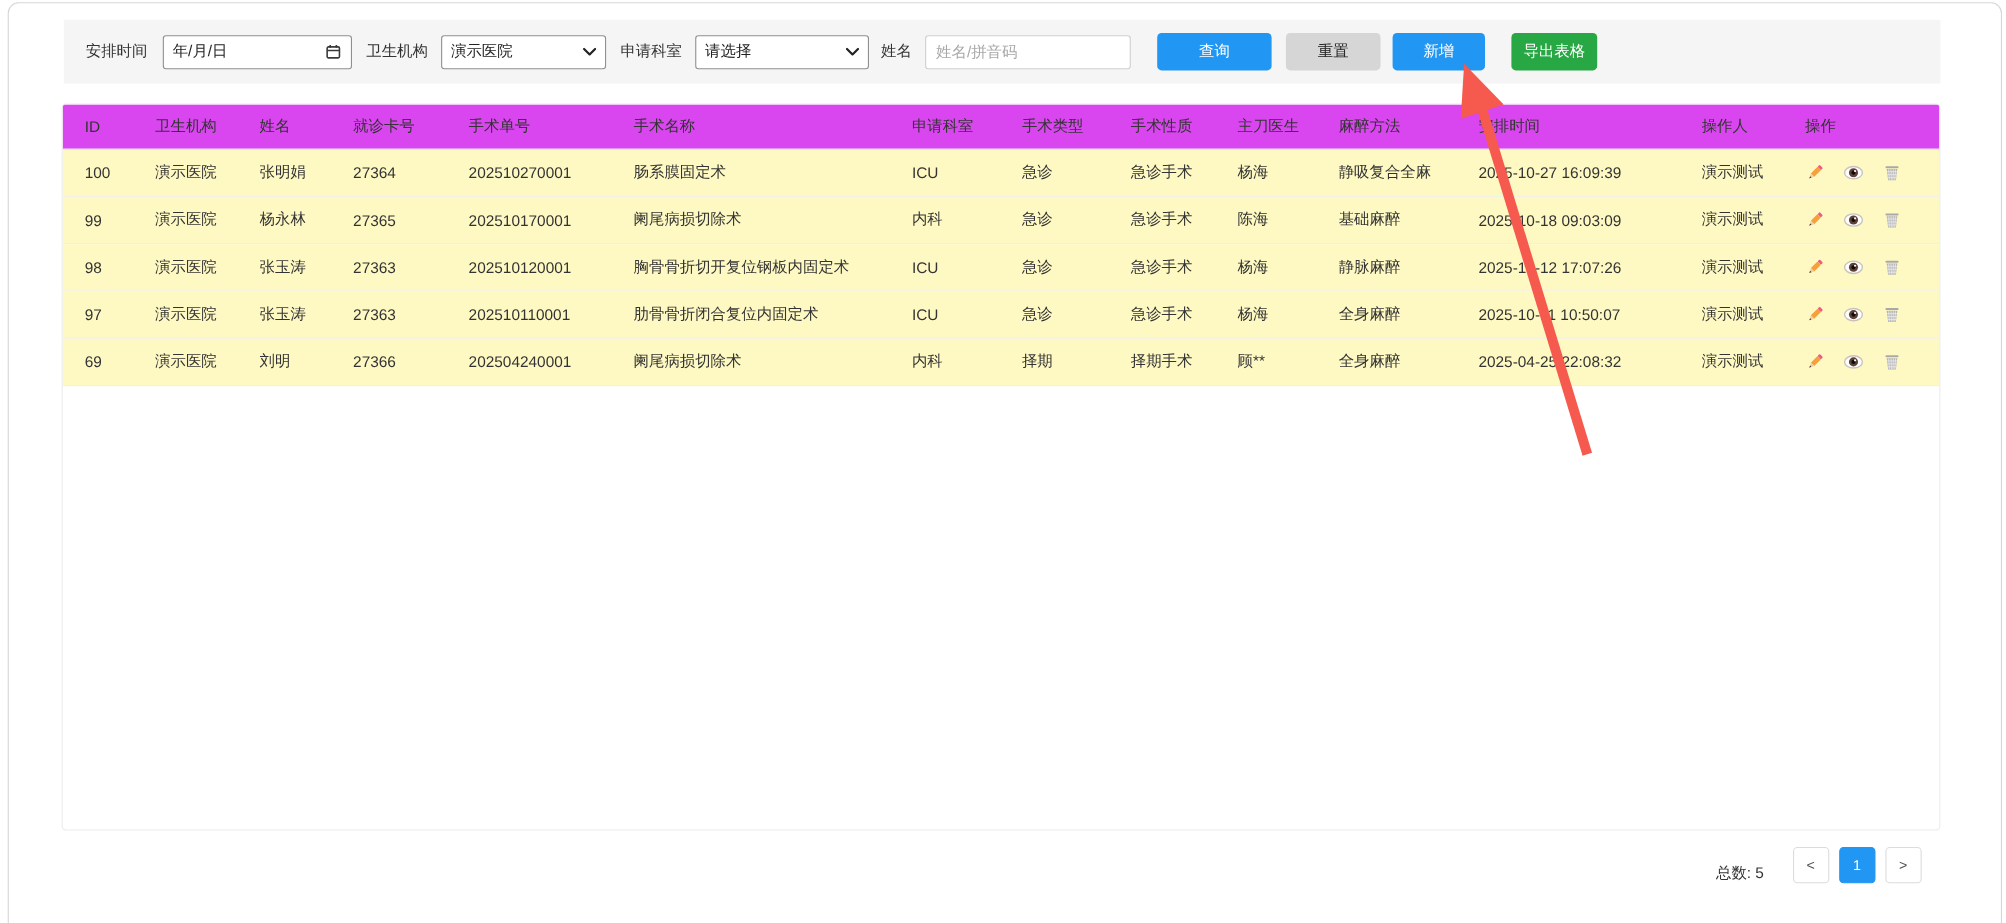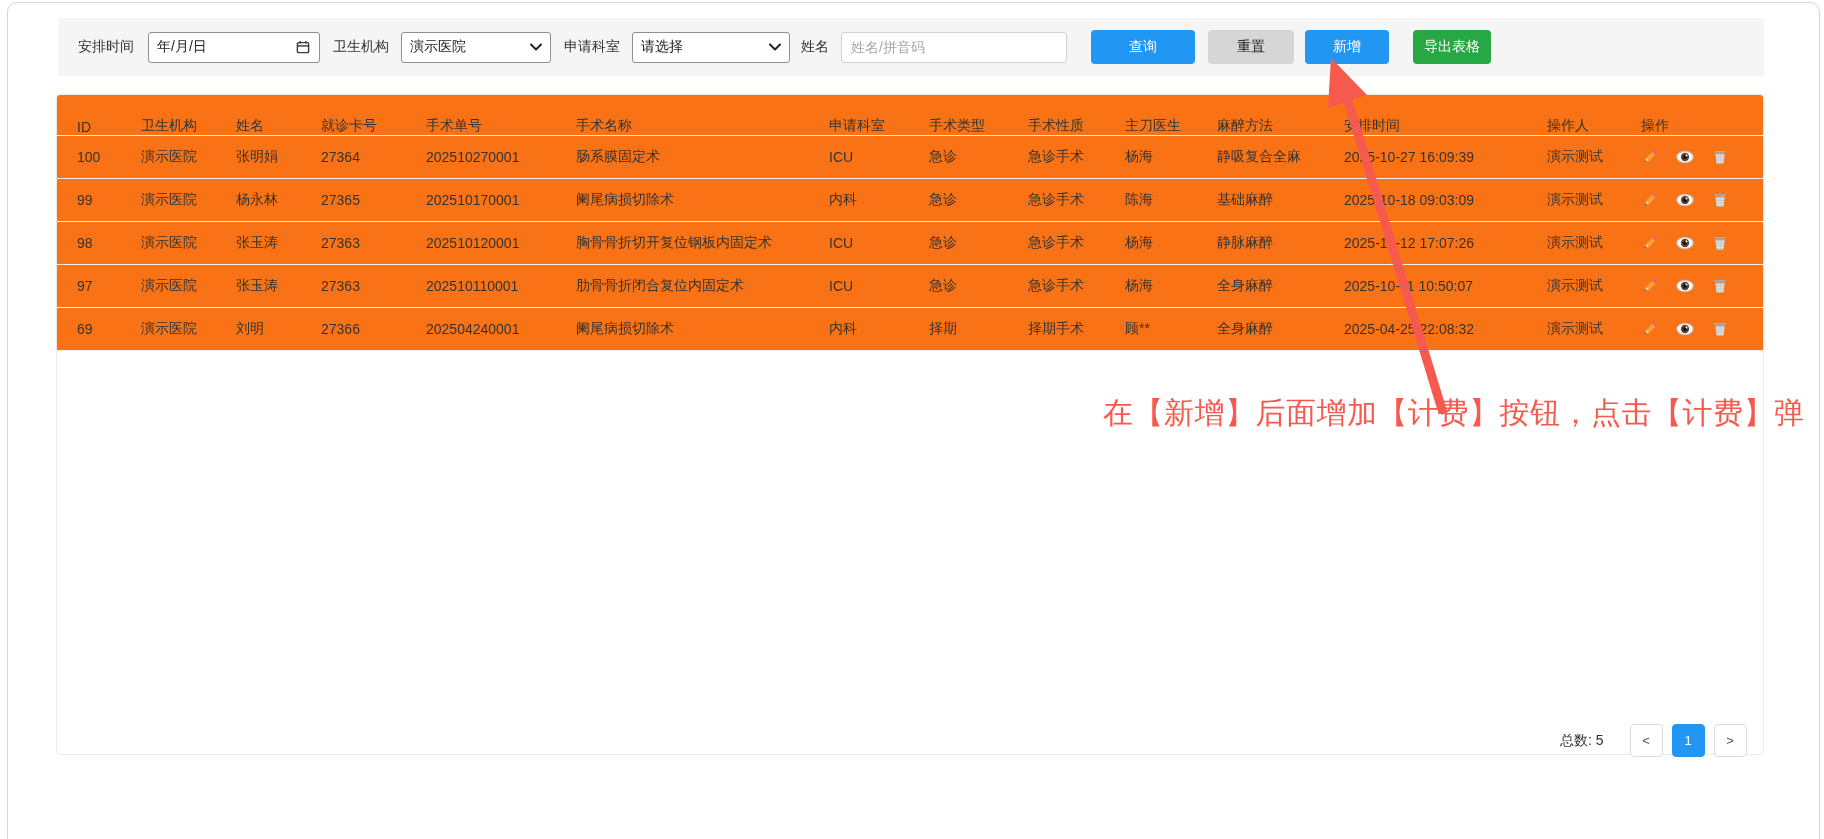--- a/index.html
+++ b/index.html
@@ -11,48 +11,48 @@
     border:1px solid #d6d6d6; border-radius:10px; pointer-events:none; }
 
   
   .filter-bar { position:absolute; left:58px; top:18px; width:1706px; height:58px;
     background:#f5f5f5; display:flex; align-items:center; font-size:14px; }
   .f-label { color:#333; white-space:nowrap; }
   .inputbox { background:#fff; border:1px solid #8f8f8f; border-radius:3px; height:31px;
     display:flex; align-items:center; padding:0 8px; font-size:14px; color:#222; }
   .date-box { width:172px; margin-left:14px; justify-content:space-between; }
   .select-box { justify-content:space-between; }
-  .text-input { width:226px; margin-left:12px; border:1px solid #cfcfcf; border-radius:3px;
+  .text-input { width:187px; margin-left:12px; border:1px solid #cfcfcf; border-radius:3px;
     height:31px; padding:0 9px; font-size:14px; color:#333; outline:none; background:#fff;
     font-family:"Liberation Sans","DejaVu Sans",sans-serif; }
   .text-input::placeholder { color:#a8a8a8; }
   .btn { height:34px; border:none; border-radius:4px; font-size:14px; cursor:pointer;
     color:#fff; padding:0 18px; font-family:"Liberation Sans","DejaVu Sans",sans-serif; }
   .btn-blue { background:#2196f3; }
   .btn-gray { background:#d6d6d6; color:#222; }
   .btn-green { background:#28a745; }
 
   
   .card { position:absolute; left:56px; top:94px; width:1708px; height:661px;
     border:1px solid #ebebeb; border-radius:4px; background:#fff; overflow:hidden; }
-  .thead { display:flex; align-items:flex-end; height:41px; background:#f97316;
+  .thead { display:flex; align-items:center; height:41px; background:#d946ef;
     border-bottom:1px solid #ececec; padding:0 20px; font-size:14px; color:#333; }
   .trow { display:flex; align-items:center; height:43px; border-bottom:1px solid #efefef;
-    padding:0 20px; font-size:14px; color:#333; background:#f97316; }
+    padding:0 20px; font-size:14px; color:#333; background:#fef9c3; }
   .cell { flex:0 0 auto; white-space:nowrap; overflow:hidden; padding-right:6px; }
   .c0{width:64px}.c1{width:95px}.c2{width:85px}.c3{width:105px}.c4{width:150px}
   .c5{width:253px}.c6{width:100px}.c7{width:99px}.c8{width:97px}.c9{width:92px}
   .c10{width:127px}.c11{width:203px}.c12{width:94px}.c13{width:104px}
   .actions { display:flex; align-items:center; gap:17px; overflow:visible; }
   .icon-btn { width:18px; height:18px; display:inline-flex; cursor:pointer; }
   .icon-btn svg { width:18px; height:18px; }
 
   
-  .pagination { position:absolute; left:1560px; top:724px; height:33px;
-    display:flex; align-items:center; font-size:14px; color:#333; }
+  .pagination { position:absolute; left:1560px; top:770px; height:33px;
+    display:flex; align-items:flex-end; font-size:14px; color:#333; }
   .total { margin-right:26px; }
   .page-btn { width:33px; height:33px; border:1px solid #dcdcdc; border-radius:4px;
     background:#fff; color:#555; font-size:13px; margin-left:0; cursor:pointer;
     display:flex; align-items:center; justify-content:center;
     font-family:"Liberation Sans","DejaVu Sans",sans-serif; }
   .page-btn + .page-btn { margin-left:9px; }
   .page-btn.active { background:#2196f3; border-color:#2196f3; color:#fff; }
 
   
   .arrow-layer { position:absolute; left:0; top:0; width:1824px; height:839px;
@@ -375,21 +375,20 @@
         </div>
       </div>
   </div>
 
   <svg class="arrow-layer" viewBox="0 0 1824 839">
     <line x1="1443" y1="413" x2="1347" y2="98" stroke="#f6594e" stroke-width="9"></line>
     <polygon points="1331,58 1367,95 1328,108" fill="#f6594e"></polygon>
   </svg>
 
   <div class="annotation">
-    <div>在【新增】后面增加【计费】按钮，点击【计费】弹</div>
   </div>
 
   <div class="pagination">
     <span class="total">总数: 5</span>
     <button class="page-btn">&lt;</button>
     <button class="page-btn active">1</button>
     <button class="page-btn">&gt;</button>
   </div>
 </div>
 

